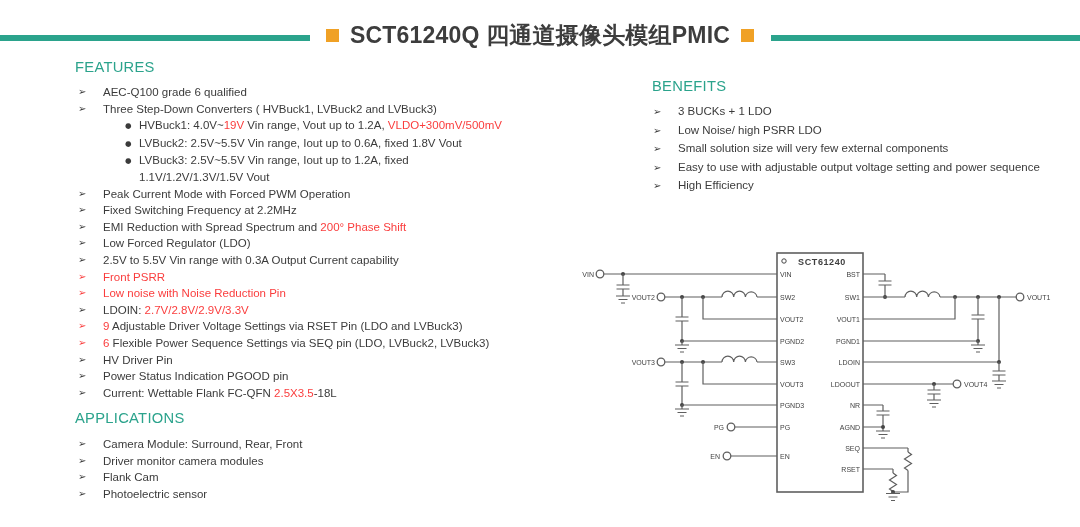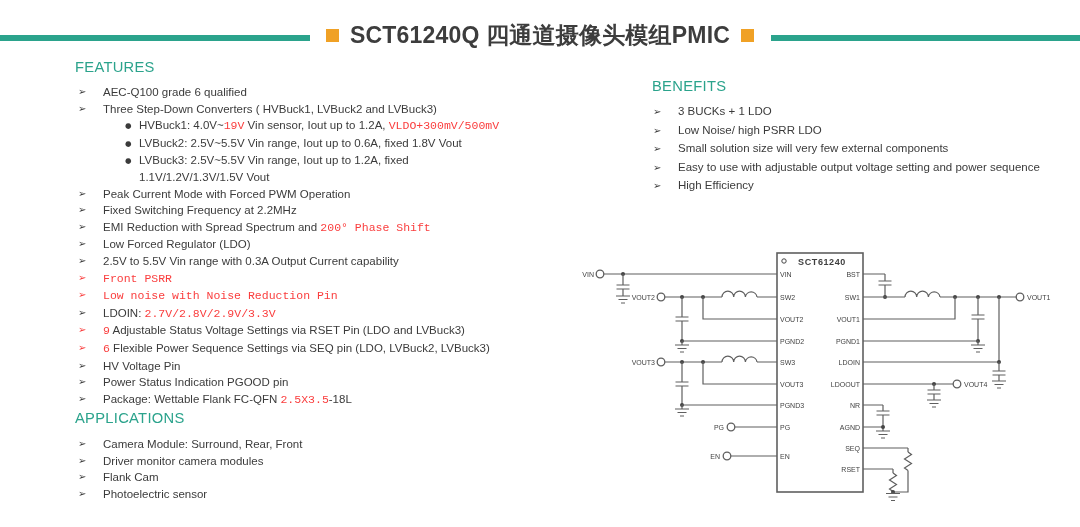--- a/index.html
+++ b/index.html
@@ -30,21 +30,21 @@
   .list{position:absolute; font-size:11.5px; color:var(--ink);}
   .features-list{left:78px; top:84px; width:430px; line-height:16.6px;}
   .applications-list{left:78px; top:436px; width:430px; line-height:16.5px;}
   .benefits-list{left:653px; top:104px; width:420px; line-height:15px;}
   .benefits-list .li{margin-bottom:3.6px;}
   .li{display:flex; align-items:flex-start;}
   .li .bullet{flex:0 0 25px; font-size:10px; color:var(--ink); font-family:"DejaVu Sans",sans-serif;}
   .li.sub{margin-left:47px;}
   .li.sub .bullet{flex:0 0 14px; font-size:7.5px; padding-top:1px;}
   .li .txt{flex:1 1 auto;}
-  .red{color:var(--red);font-family:Liberation Mono, monospace;}
+  .red{color:var(--red);}
   .bullet.red{color:var(--red);}
 
   
   .schematic{position:absolute; left:575px; top:240px;}
   .schematic path, .schematic line, .schematic rect, .schematic circle.term{
     stroke:var(--wire); stroke-width:1.2; fill:none;}
   .schematic circle.dot{fill:#454545; stroke:none;}
   .schematic circle.term{fill:#fff; stroke-width:1.3;}
   .schematic circle.pin1{stroke:#454545; stroke-width:1; fill:none;}
   .schematic text{fill:#3f3f3f; font-size:7px; font-family:"Liberation Sans",sans-serif; stroke:none;}
@@ -69,21 +69,21 @@
       <div class="li">
         <span class="bullet">➢</span>
         <span class="txt"><span>AEC-Q100 grade 6 qualified</span></span>
       </div>
       <div class="li">
         <span class="bullet">➢</span>
         <span class="txt"><span>Three Step-Down Converters ( HVBuck1, LVBuck2 and LVBuck3)</span></span>
       </div>
       <div class="li sub">
         <span class="bullet">●</span>
-        <span class="txt"><span>HVBuck1: 4.0V~</span><span class="red">19V</span><span> Vin sensor,  Iout up to 1.2A, </span><span class="red">VLDO+300mV/500mV</span></span>
+        <span class="txt"><span>HVBuck1: 4.0V~</span><span class="red">19V</span><span> Vin range,  Vout up to 1.2A, </span><span class="red">VLDO+300mV/500mV</span></span>
       </div>
       <div class="li sub">
         <span class="bullet">●</span>
         <span class="txt"><span>LVBuck2: 2.5V~5.5V Vin range, Iout up to 0.6A,  fixed 1.8V Vout</span></span>
       </div>
       <div class="li sub">
         <span class="bullet">●</span>
         <span class="txt"><span>LVBuck3: 2.5V~5.5V Vin range, Iout up to 1.2A,  fixed 1.1V/1.2V/1.3V/1.5V Vout</span></span>
       </div>
       <div class="li">
@@ -113,37 +113,37 @@
       <div class="li">
         <span class="bullet red">➢</span>
         <span class="txt"><span class="red">Low noise with Noise Reduction Pin</span></span>
       </div>
       <div class="li">
         <span class="bullet">➢</span>
         <span class="txt"><span>LDOIN: </span><span class="red">2.7V/2.8V/2.9V/3.3V</span></span>
       </div>
       <div class="li">
         <span class="bullet red">➢</span>
-        <span class="txt"><span class="red">9</span><span> Adjustable Status Voltage Settings via RSET Pin (LDO and LVBuck3)</span></span>
+        <span class="txt"><span class="red">9</span><span> Adjustable Driver Voltage Settings via RSET Pin (LDO and LVBuck3)</span></span>
       </div>
       <div class="li">
         <span class="bullet red">➢</span>
         <span class="txt"><span class="red">6</span><span> Flexible Power Sequence Settings via SEQ pin (LDO, LVBuck2, LVBuck3)</span></span>
       </div>
       <div class="li">
         <span class="bullet">➢</span>
-        <span class="txt"><span>HV Voltage Pin</span></span>
+        <span class="txt"><span>HV Driver Pin</span></span>
       </div>
       <div class="li">
         <span class="bullet">➢</span>
         <span class="txt"><span>Power Status Indication PGOOD pin</span></span>
       </div>
       <div class="li">
         <span class="bullet">➢</span>
-        <span class="txt"><span>Package: Wettable Flank FC-QFN </span><span class="red">2.5X3.5</span><span>-18L</span></span>
+        <span class="txt"><span>Current: Wettable Flank FC-QFN </span><span class="red">2.5X3.5</span><span>-18L</span></span>
       </div>
     </div>
 
   <h2 class="h-applications">APPLICATIONS</h2>
   <div class="list applications-list">
       <div class="li">
         <span class="bullet">➢</span>
         <span class="txt"><span>Camera Module: Surround, Rear, Front</span></span>
       </div>
       <div class="li">

